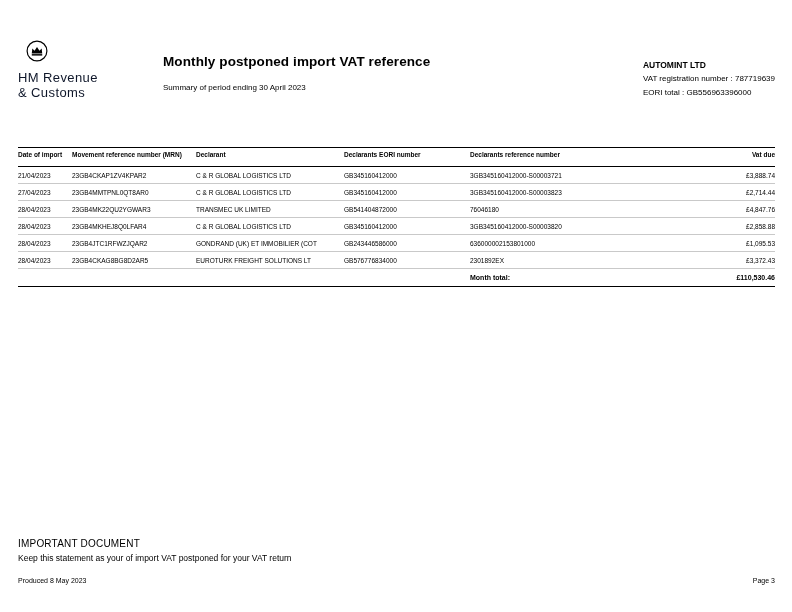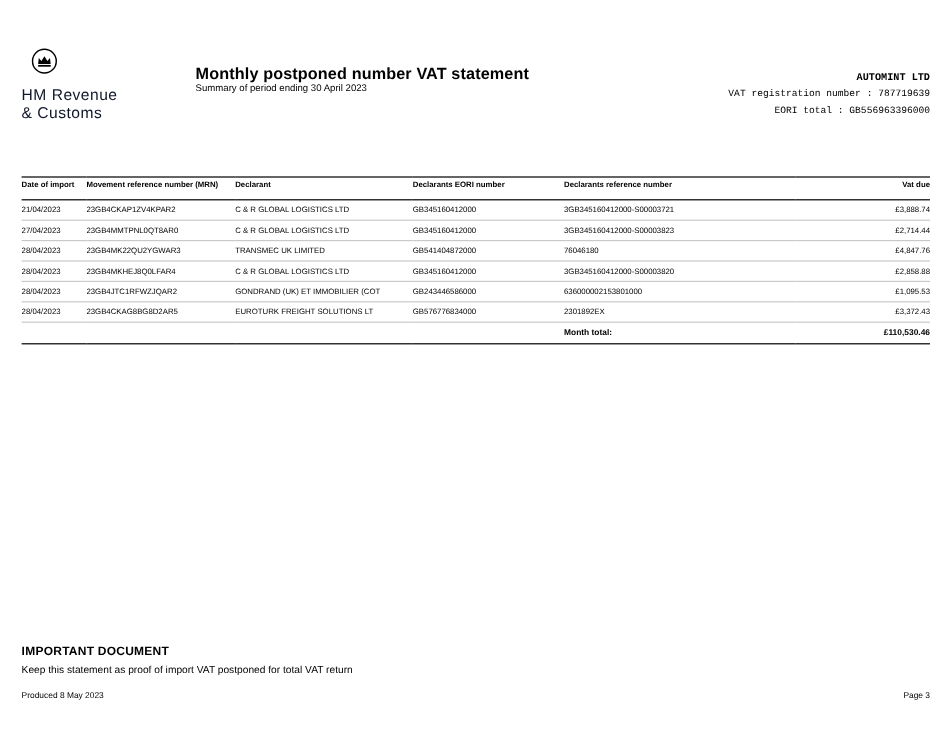--- a/index.html
+++ b/index.html
@@ -14,24 +14,24 @@
   }
 
   
   .logo { position: absolute; left: 18px; top: 40px; }
   .crown { display: block; margin-left: 8px; margin-bottom: 4px; }
   .logo-text { font-size: 13px; line-height: 15px; letter-spacing: 0.4px; color: #0f172a; }
 
   
   .title-block { position: absolute; left: 163px; top: 54px; }
   .doc-title { font-size: 13.5px; font-weight: bold; letter-spacing: 0.1px; }
-  .doc-subtitle { font-size: 8px; }
+  .doc-subtitle { font-size: 8px; margin-top: 14px; }
 
   
-  .company-block { position: absolute; right: 17px; top: 58px; text-align: right; font-size: 8px; line-height: 14px; font-family: Liberation Mono, monospace; }
+  .company-block { position: absolute; right: 17px; top: 58px; font-size: 8px; line-height: 14px; }
   .company-name { font-size: 8.5px; font-weight: bold; }
 
   
   .vat-table {
     position: absolute;
     left: 18px;
     top: 147px;
     width: 757px;
     border-collapse: collapse;
     font-size: 6.5px;
@@ -55,21 +55,21 @@
   .vat-table .num { text-align: right; padding-right: 0; }
   .vat-table .total-row td {
     border-bottom: 1px solid #000;
     font-weight: bold;
     font-size: 7px;
     padding-top: 5px;
     padding-bottom: 5px;
   }
 
   
-  .important { position: absolute; left: 18px; top: 538px; font-size: 10px; font-weight: bold; letter-spacing: 0.2px; }
+  .important { position: absolute; left: 18px; top: 538px; font-size: 10px; font-weight: normal; letter-spacing: 0.2px; }
   .note { position: absolute; left: 18px; top: 553px; font-size: 8.5px; }
   .produced { position: absolute; left: 18px; top: 577px; font-size: 7px; }
   .page-num { position: absolute; right: 17px; top: 577px; font-size: 7px; }
 </style>
 </head>
 <body>
 
 <div class="page">
 
   <div class="logo">
@@ -80,21 +80,21 @@
         <rect x="6.3" y="15.4" width="11.4" height="1.6" fill="#000"></rect>
       </svg>
     </span>
     <div class="logo-text">
       <div>HM Revenue</div>
       <div>&amp; Customs</div>
     </div>
   </div>
 
   <div class="title-block">
-    <div class="doc-title">Monthly postponed number VAT statement</div>
+    <div class="doc-title">Monthly postponed import VAT reference</div>
     <div class="doc-subtitle">Summary of period ending 30 April 2023</div>
   </div>
 
   <div class="company-block">
     <div class="company-name">AUTOMINT LTD</div>
     <div>VAT registration number : 787719639</div>
     <div>EORI total : GB556963396000</div>
   </div>
 
   <table class="vat-table">
@@ -167,17 +167,17 @@
       </tr>
       <tr class="total-row">
         <td colspan="4"></td>
         <td>Month total:</td>
         <td class="num">£110,530.46</td>
       </tr>
     </tbody>
   </table>
 
   <div class="important">IMPORTANT DOCUMENT</div>
-  <div class="note">Keep this statement as proof of import VAT postponed for total VAT return</div>
+  <div class="note">Keep this statement as your of import VAT postponed for your VAT return</div>
   <div class="produced">Produced 8 May 2023</div>
   <div class="page-num">Page 3</div>
 
 </div>
 
 </body></html>

